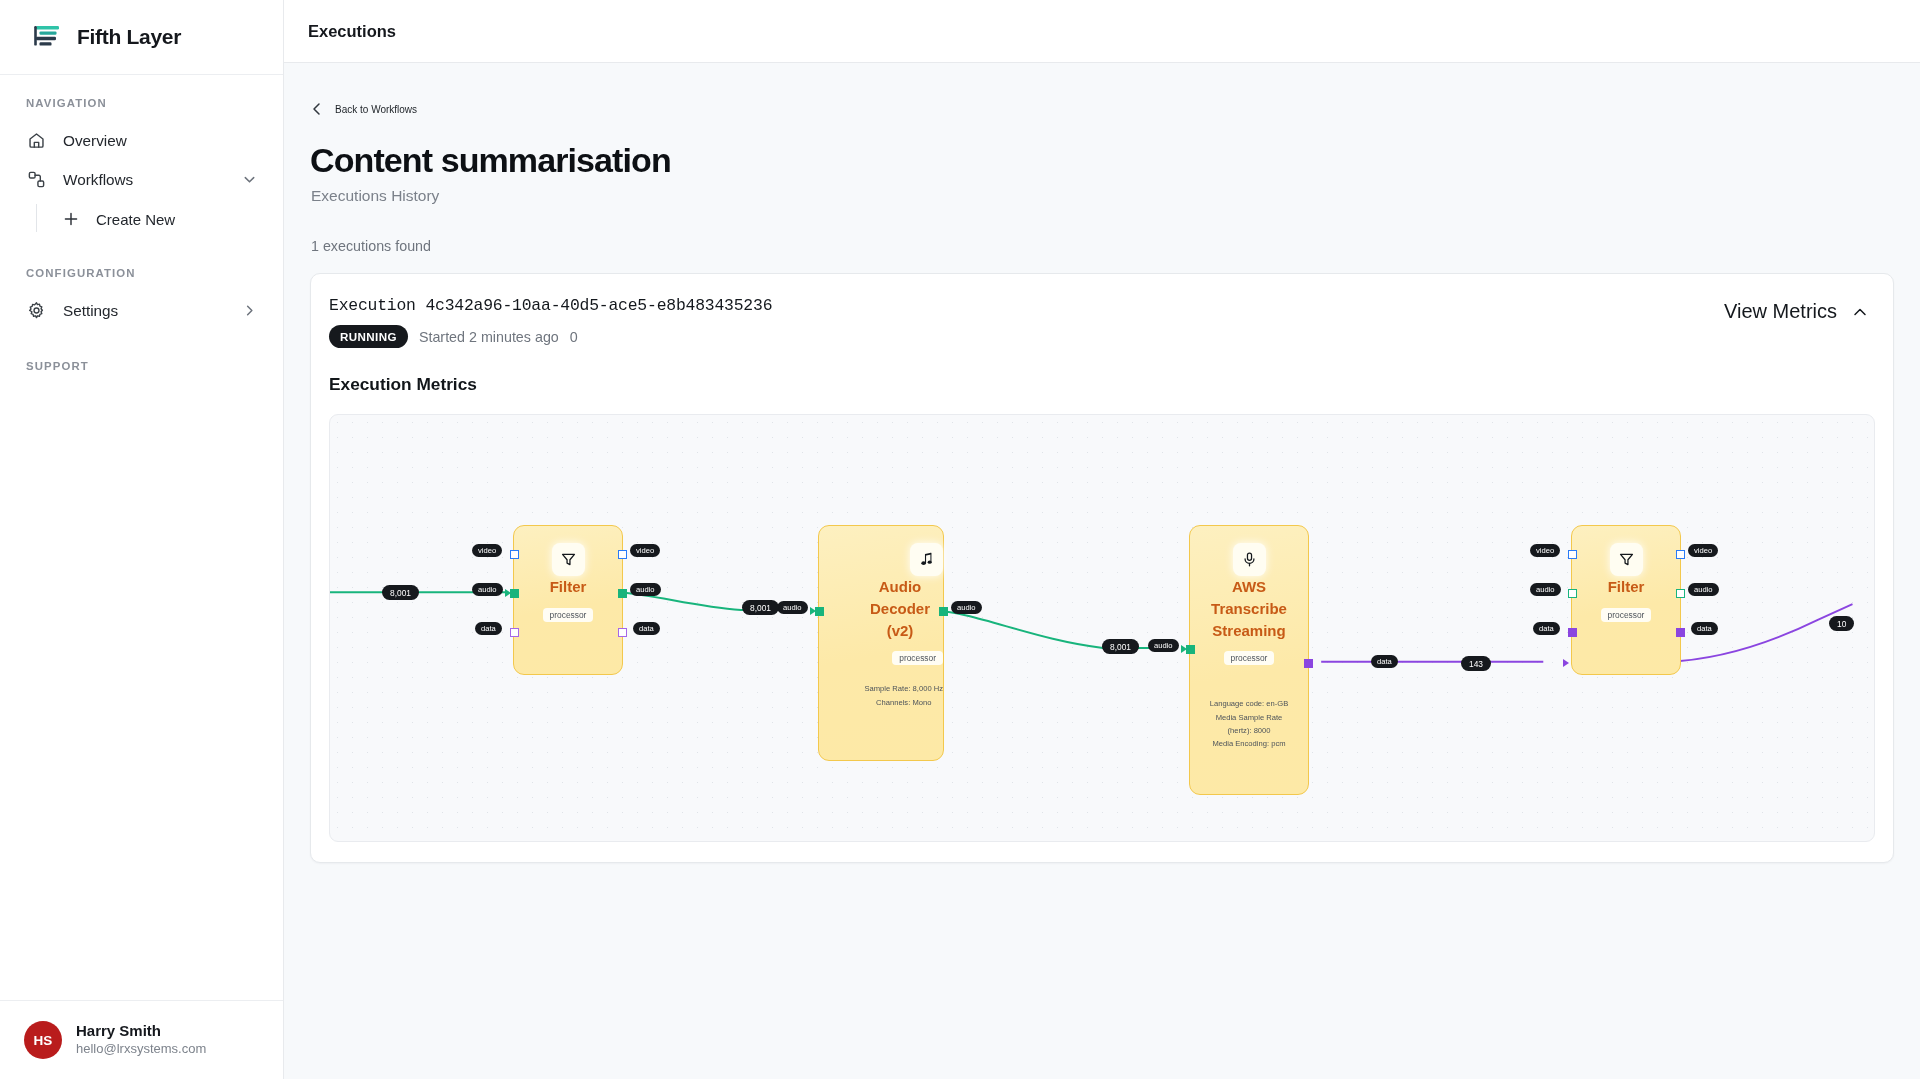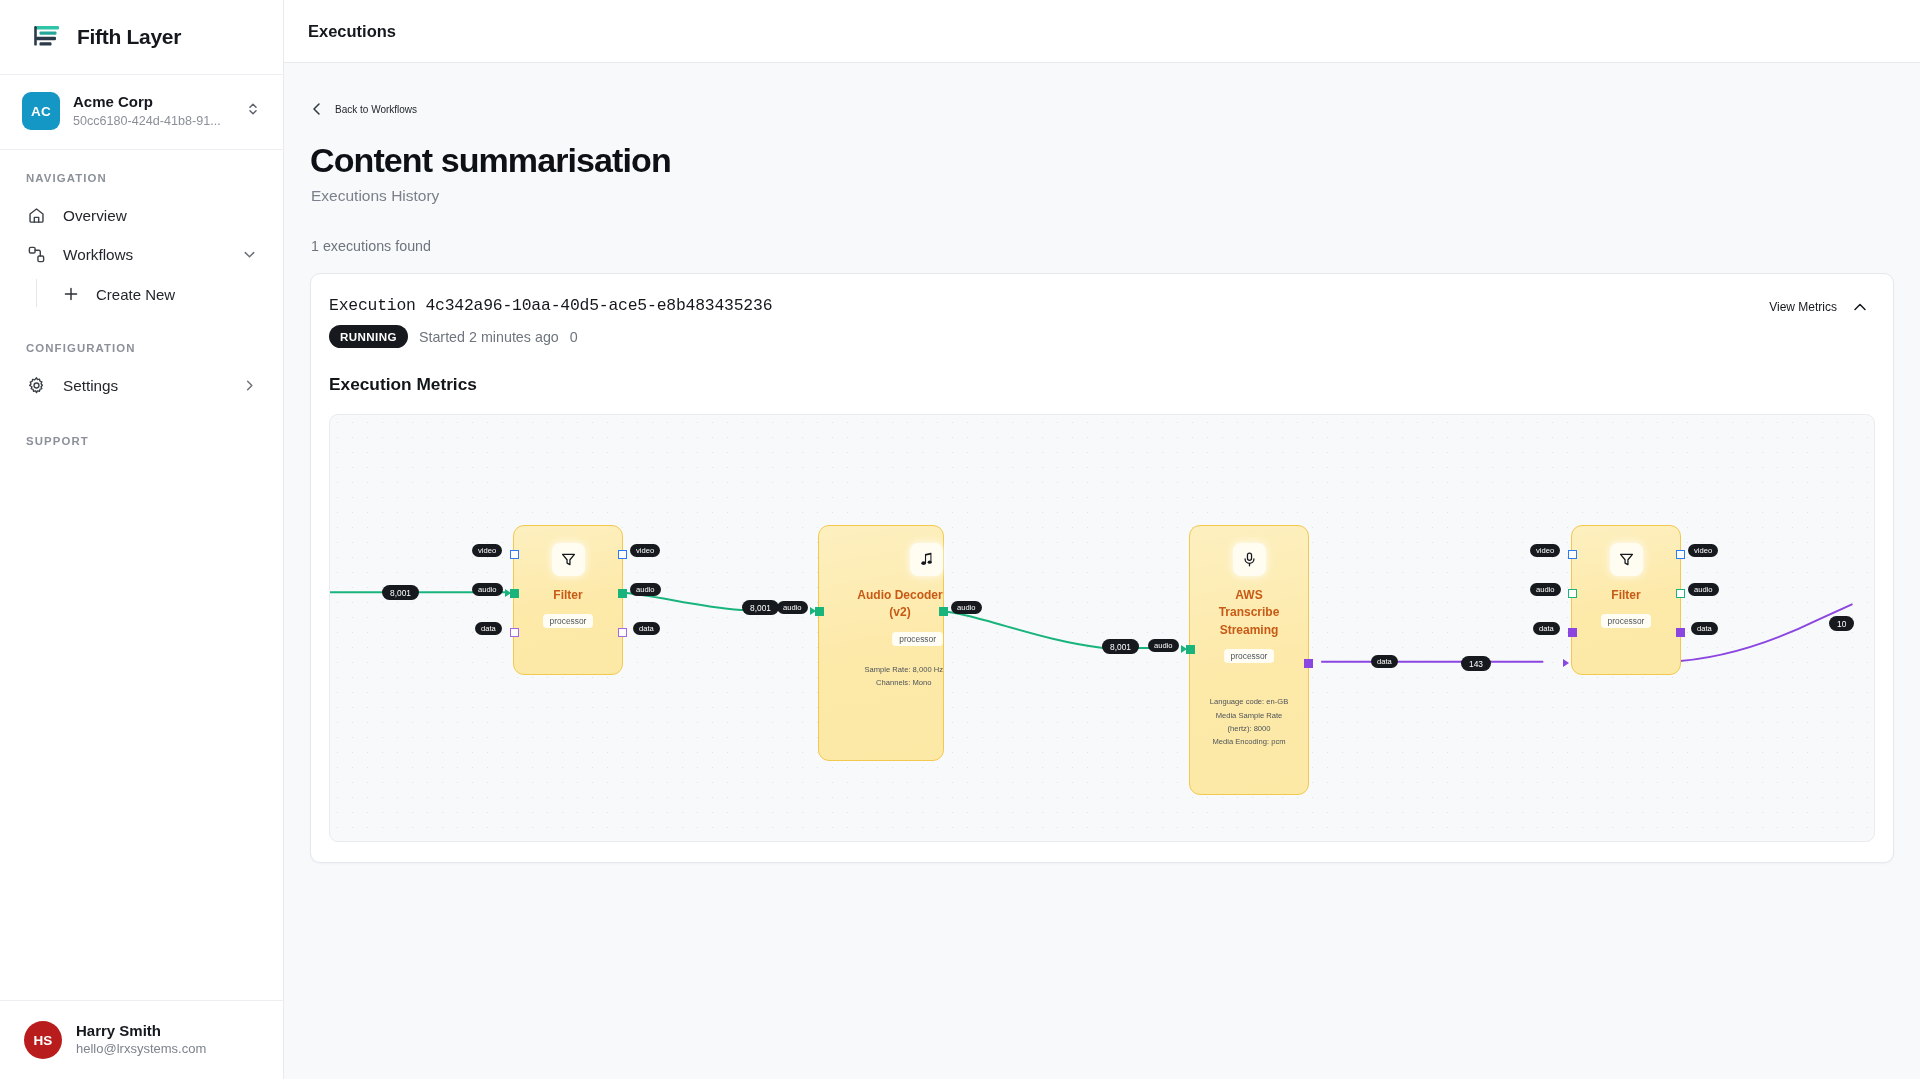--- a/index.html
+++ b/index.html
@@ -132,21 +132,21 @@
   .exec-id-label { font-family: "Liberation Mono", monospace; }
   .exec-meta { display: flex; align-items: center; gap: 11px; margin-top: 10px; }
   .badge-running {
     background: #16191d; color: #fff; font-size: 11.6px; font-weight: bold;
     border-radius: 999px; padding: 5px 11px 5px 11px; letter-spacing: .4px;
   }
   .exec-started { font-size: 14.3px; color: #6f757e; }
   .exec-count { font-size: 14.3px; color: #6f757e; }
   .view-metrics {
     display: flex; align-items: center; gap: 16px; cursor: pointer;
-    font-size: 12px; color: #14181d; font-weight: normal; padding-top: 4px; justify-content: flex-end;
+    font-size: 20px; color: #14181d; font-weight: normal; padding-top: 4px; justify-content: flex-end;
   }
   .vm-chev { width: 14px; height: 14px; color: #14181d; display:flex;align-items:center;}
 
   .metrics-section { padding: 0 18px 20px 18px; }
   .metrics-title { font-size: 17.3px; font-weight: bold; color: #12161a; margin: 4px 0 19px 0; }
 
   .canvas {
     position: relative; height: 428px; border-radius: 9px;
     border: 1px solid #e9ebef;
     background-color: #f8f9fb;
@@ -166,22 +166,22 @@
     padding-top: 17px;
     z-index: 3;
   }
   .node-icon {
     width: 33px; height: 33px; border-radius: 8px; background: #fffdf2;
     display: flex; align-items: center; justify-content: center;
     box-shadow: 0 0 9px rgba(255,255,255,0.95);
     color: #14181d;
   }
   .node-title {
-    font-size: 12px; font-weight: bold; color: #c75a16;
-    text-align: center; margin-top: 11px; line-height: 1.45; max-width: 86px;
+    font-size: 15px; font-weight: bold; color: #c75a16;
+    text-align: center; line-height: 1.45; max-width: 86px;
   }
   .node-kind {
     font-size: 8.4px; color: #50565d; background: #fffdf4;
     border-radius: 4px; padding: 2px 7px; margin-top: 10px;
   }
   .node-params {
     font-size: 7.6px; color: #4d535a; text-align: center;
     margin-top: 17px; line-height: 1.75; max-width: 92px;
   }
 
@@ -227,33 +227,20 @@
           <rect x="3" y="4" width="23" height="3.4" rx="1.2" fill="#2fc3a8"></rect>
           <rect x="6.5" y="9.4" width="17" height="3.4" rx="1.2" fill="#26a79b"></rect>
           <rect x="3" y="14.8" width="20" height="3.4" rx="1.2" fill="#2b3a4a"></rect>
           <rect x="6.5" y="20.2" width="12" height="3.4" rx="1.2" fill="#2b3a4a"></rect>
           <rect x="1.2" y="4" width="2.6" height="19.6" rx="1.2" fill="#2b3a4a"></rect>
         </svg>
       </span>
       <span class="brand-name">Fifth Layer</span>
     </div>
 
-    <div class="org">
-      <span class="org-avatar">AC</span>
-      <span class="org-text">
-        <span class="org-name" style="display:block">Acme Corp</span>
-        <span class="org-id" style="display:block">50cc6180-424d-41b8-91...</span>
-      </span>
-      <span class="org-chevrons">
-        <svg viewBox="0 0 16 16" width="16" height="16" fill="none" stroke="#5d636d" stroke-width="1.5" stroke-linecap="round" stroke-linejoin="round">
-          <path d="M5 6.2L8 3.2l3 3"></path>
-            <path d="M5 9.8l3 3 3-3"></path>
-        </svg>
-      </span>
-    </div>
 
     <nav class="nav">
 
       <div class="nav-group">
         <div class="nav-section-label">NAVIGATION</div>
 
         <div class="nav-item">
           <span class="nav-icon">
             <svg viewBox="0 0 20 20" width="19" height="19" fill="none" stroke="#3c4248" stroke-width="1.5" stroke-linecap="round" stroke-linejoin="round">
               <path d="M3.2 8.4L10 3.2l6.8 5.2v7.4a1.2 1.2 0 0 1-1.2 1.2H4.4a1.2 1.2 0 0 1-1.2-1.2z"></path>

